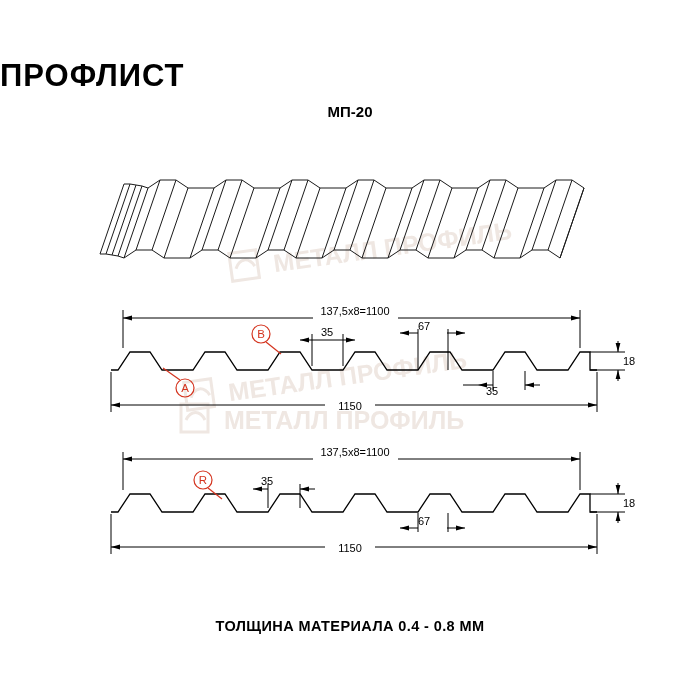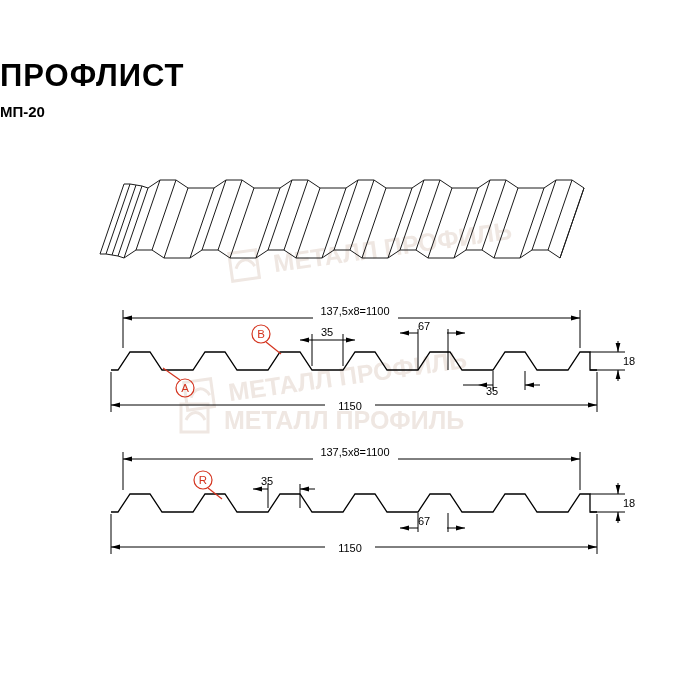--- a/index.html
+++ b/index.html
@@ -30,20 +30,21 @@
     font-size: 31px;
     font-weight: bold;
     letter-spacing: 1px;
     color: #000;
   }
   .subtitle {
     position: absolute;
     top: 103px;
     left: 0;
     width: 700px;
+    text-align: center;
     font-size: 15px;
     font-weight: bold;
     color: #000;
   }
   .footer {
     position: absolute;
     top: 618px;
     left: 0;
     width: 700px;
     text-align: center;
@@ -79,20 +80,21 @@
     fill: #d4341f;
   }
 </style>
 </head>
 <body>
 
 <div class="page">
 
   <div class="title">ПРОФЛИСТ</div>
   <div class="subtitle">МП-20</div>
+  <div class="footer">ТОЛЩИНА МАТЕРИАЛА 0.4 - 0.8 ММ</div>
 
   <svg class="layer" viewBox="0 0 700 700">
     <g opacity="1">
 
       <g transform="translate(225,248) rotate(-8)">
         <g>
           <path class="wm-line" stroke-width="3" d="M3 34 L3 6 L30 6 L30 34 Z"></path>
           <path class="wm-line" stroke-width="3" d="M8 22 C13 12, 22 12, 27 22"></path>
         </g>
         <text class="wm-text" x="46" y="31" font-size="25">МЕТАЛЛ ПРОФИЛЬ</text>

